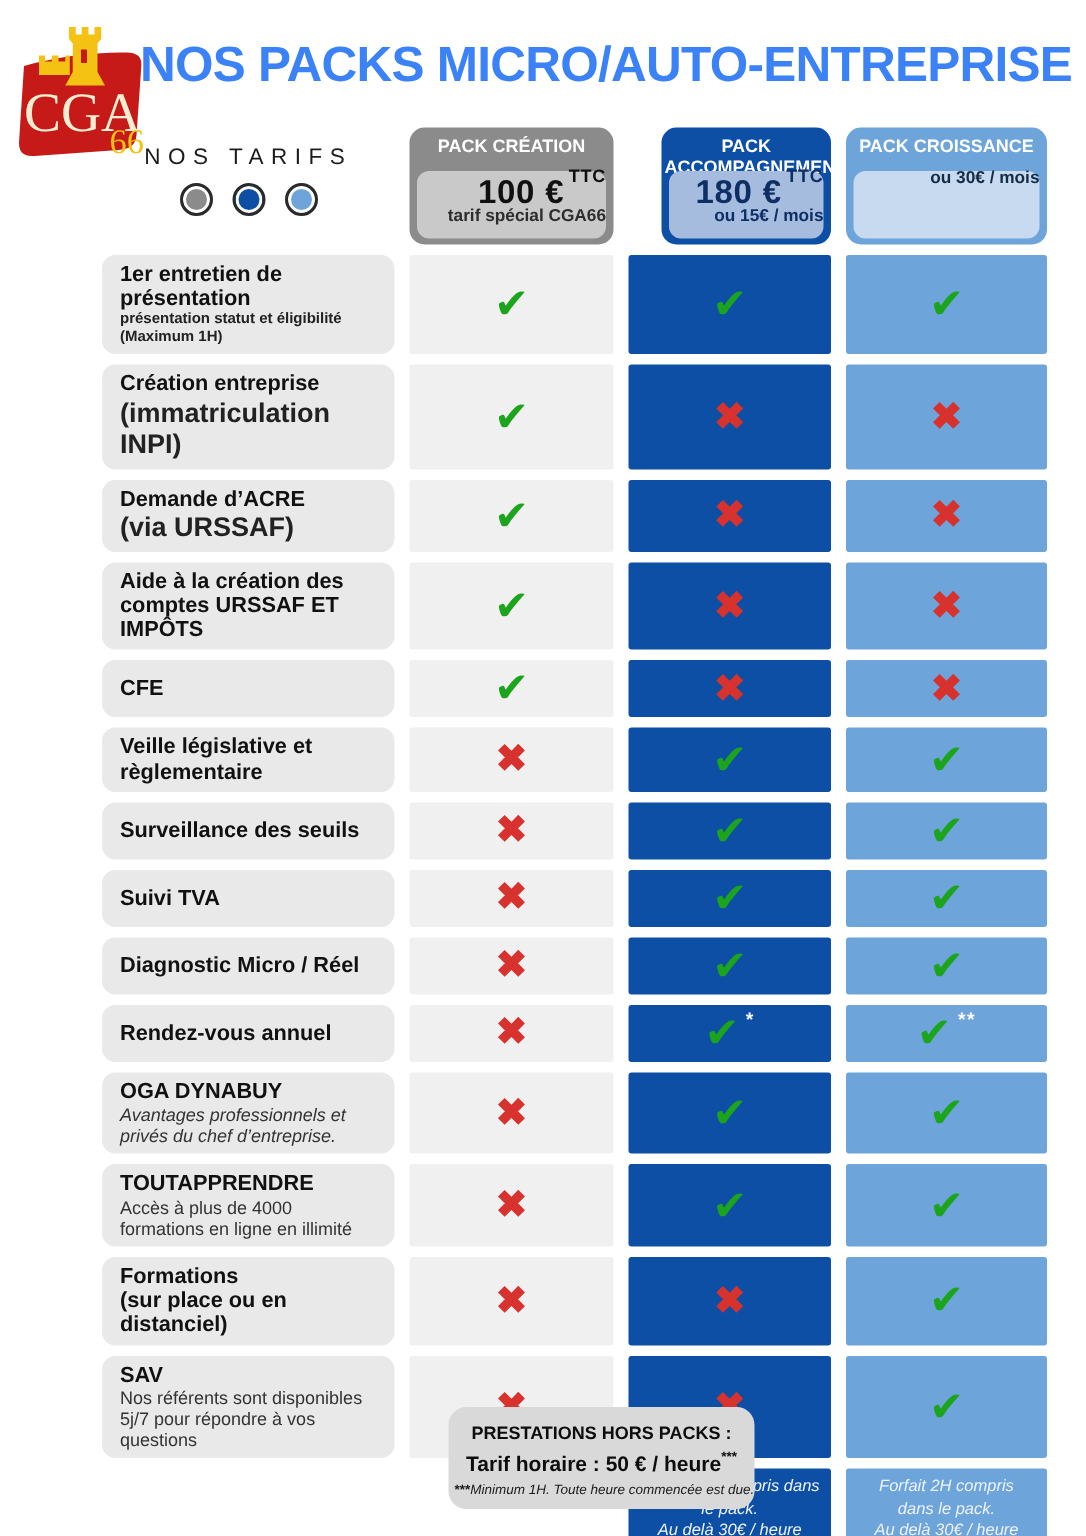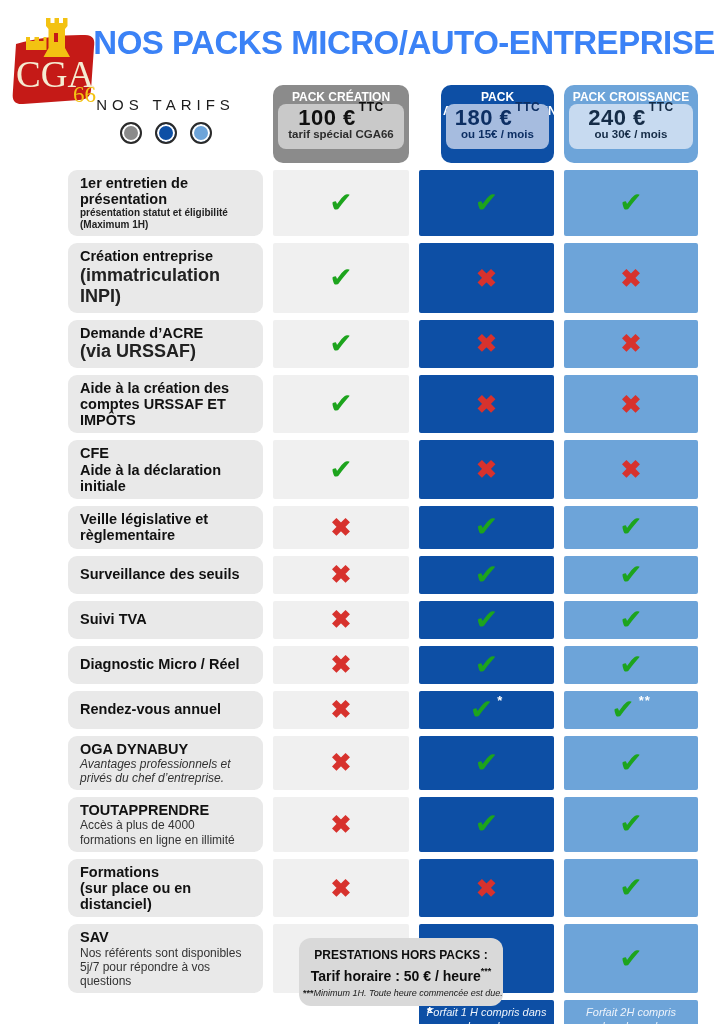--- a/index.html
+++ b/index.html
@@ -21,21 +21,21 @@
   .legend-label { font-size:15px; letter-spacing:5px; color:#1c1c1c; }
   .legend-dots { display:flex; gap:13px; }
   .dot { width:22px; height:22px; border-radius:50%; border:2px solid #2a2a2a; box-shadow:inset 0 0 0 2px #ffffff; }
   .dot-gray { background:var(--gray,#8b8b8b); }
   .dot-blue { background:var(--dark-blue,#0d4fa5); }
   .dot-sky  { background:var(--sky-blue,#6da4d9); }
 
   
   .pack-card { height:78px; border-radius:10px; position:relative; }
   .pack-name { color:#ffffff; font-weight:bold; font-size:12px; line-height:1.15; text-align:center; padding:6px 2px 0; }
-  .pack-inner { position:absolute; left:5px; right:5px; bottom:14px; height:45px; border-radius:8px; text-align:center; padding-top:1px; }
+  .pack-inner { position:absolute; left:5px; right:5px; bottom:4px; height:45px; border-radius:8px; text-align:right; padding-top:1px; }
   .pack-price { font-weight:bold; font-size:22px; line-height:1.15; letter-spacing:0.5px; }
   .pack-price sup { font-size:12px; position:relative; top:-6px; margin-left:3px; }
   .pack-sub { font-weight:bold; font-size:11.5px; margin-top:-2px; }
   .pack-gray { background:var(--gray,#8b8b8b); }
   .pack-gray .pack-inner { background:var(--gray-light,#c9c9c9); }
   .pack-gray .pack-price { color:#101010; }
   .pack-gray .pack-sub { color:#2d2d2d; }
   .pack-blue { background:var(--dark-blue,#0d4fa5);margin-left:22px; }
   .pack-blue .pack-inner { background:var(--dark-blue-light,#a6bcdf); }
   .pack-blue .pack-price, .pack-blue .pack-sub { color:#0d2f63; }
@@ -119,21 +119,20 @@
     <div class="pack-card pack-blue">
       <div class="pack-name">PACK ACCOMPAGNEMENT</div>
       <div class="pack-inner">
         <div class="pack-price"><span>180 €</span><sup>TTC</sup></div>
         <div class="pack-sub">ou 15€ / mois</div>
       </div>
     </div>
     <div class="pack-card pack-sky">
       <div class="pack-name">PACK CROISSANCE</div>
       <div class="pack-inner">
-        <div class="pack-price"><span>240 €</span><sup>TTC</sup></div>
         <div class="pack-sub">ou 30€ / mois</div>
       </div>
     </div>
 
     <div class="feature">
       <div class="f-title">1er entretien de présentation</div>
       <div class="f-sub sub-xs">présentation statut et éligibilité</div>
       <div class="f-sub sub-xs">(Maximum 1H)</div>
     </div>
     <div class="cell cell-c1 mark-check">
@@ -182,21 +181,20 @@
       </div>
     <div class="cell cell-c2 mark-cross">
         <span class="glyph">✖</span>
       </div>
     <div class="cell cell-c3 mark-cross">
         <span class="glyph">✖</span>
       </div>
 
     <div class="feature">
       <div class="f-title">CFE</div>
-      <div class="f-title">Aide à la déclaration initiale</div>
     </div>
     <div class="cell cell-c1 mark-check">
         <span class="glyph">✔</span>
       </div>
     <div class="cell cell-c2 mark-cross">
         <span class="glyph">✖</span>
       </div>
     <div class="cell cell-c3 mark-cross">
         <span class="glyph">✖</span>
       </div>

